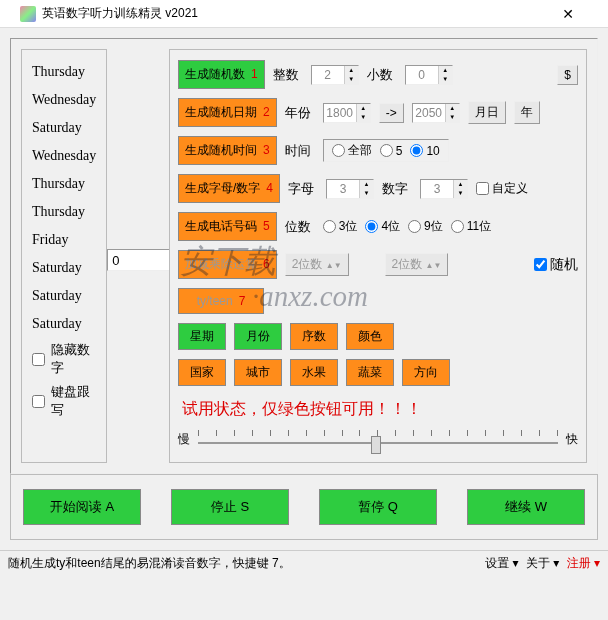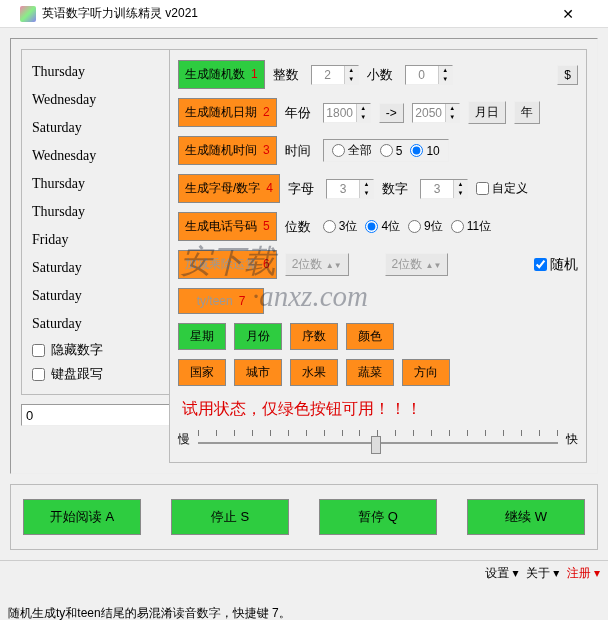--- a/index.html
+++ b/index.html
@@ -32,42 +32,42 @@
 .trial-text { color: #d00; font-size: 16px; text-align: left; padding: 4px 0 6px 4px; }
 .slider-row { display: flex; align-items: center; gap: 8px; }
 .slider { flex: 1; height: 26px; position: relative; }
 .slider-track { position: absolute; top: 16px; left: 0; right: 0; height: 2px; background: #999; }
 .slider-ticks { position: absolute; top: 4px; left: 0; right: 0; height: 6px; display: flex; justify-content: space-between; }
 .slider-ticks span { width: 1px; height: 6px; background: #777; }
 .slider-thumb { position: absolute; top: 10px; left: 48%; width: 10px; height: 18px; background: #ddd; border: 1px solid #888; }
 .plus-row { display: flex; align-items: center; gap: 6px; margin-top: 8px; }
 .plus-input { flex: 1; border: 1px inset; background: #fff; padding: 3px 4px; font-size: 13px; height: 22px; }
 .plus-btn { color: #d00; font-size: 20px; font-weight: bold; cursor: pointer; padding: 0 4px; }
-.bottom-bar { border: 1px solid #bbb; margin-top: 10px; padding: 14px 12px; display: flex; gap: 30px; justify-content: space-between; }
+.bottom-bar { border: 1px solid #bbb; padding: 14px 12px; display: flex; gap: 30px; justify-content: space-between; }
 .big-btn { background: #2ecc40; border: 1px solid #888; padding: 8px 0; flex: 1; text-align: center; font-size: 13px; cursor: pointer; }
 .statusbar { background: #f0f0f0; border-top: 1px solid #ccc; padding: 4px 8px; display: flex; font-size: 12px; }
-.statusbar .left { flex: 1; margin-top: 40px; }
+.statusbar .left { flex: 1; }
 .statusbar .right span { margin-left: 4px; }
 .statusbar .reg { color: #d00; }
 .gray { color: #999; }
 .watermark { position: absolute; color: #0f172a; font-size: 32px; font-style: italic; opacity: 0.35; pointer-events: none; font-family: serif;}
 input[type=checkbox],input[type=radio]{ margin:0; }
 </style>
 </head>
 <body>
 
 <div class="titlebar">
   <div class="titlebar-icon"></div>
   <div class="titlebar-title">英语数字听力训练精灵 v2021</div>
   <div class="titlebar-close">✕</div>
 </div>
 
 <div class="window-body">
 <div class="main-frame">
-  <div style="display:flex;flex-direction:column;width:140px">
+  <div style="display:flex;flex-direction:row;width:140px">
     <div class="left-col" style="position:relative;">
       <div id="days">
             <div class="day-item">Thursday</div>
             <div class="day-item">Wednesday</div>
             <div class="day-item">Saturday</div>
             <div class="day-item">Wednesday</div>
             <div class="day-item">Thursday</div>
             <div class="day-item">Thursday</div>
             <div class="day-item">Friday</div>
             <div class="day-item">Saturday</div>

